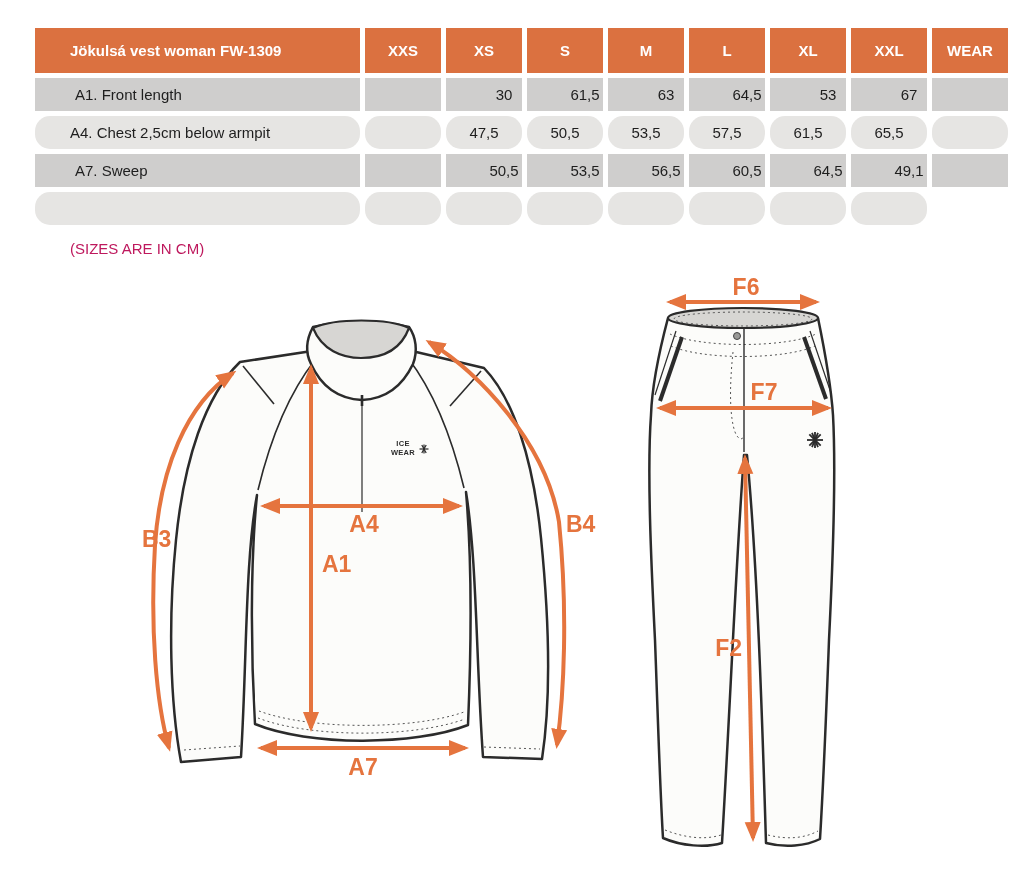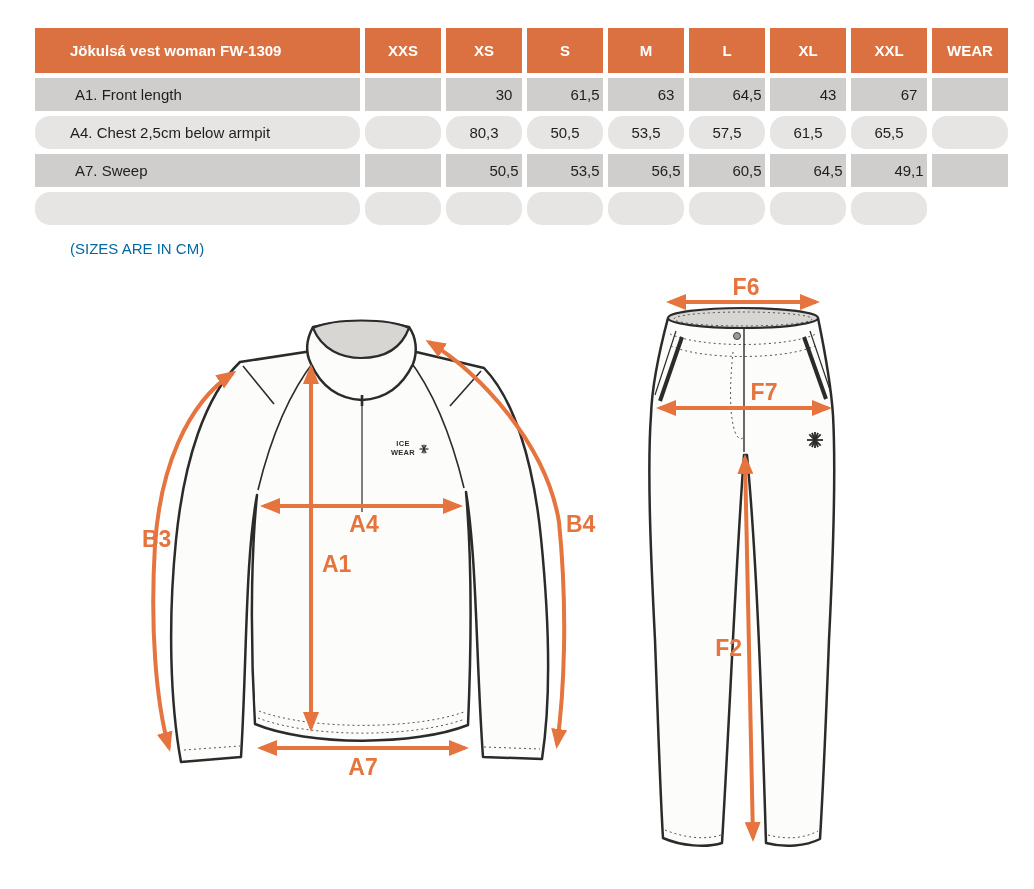--- a/index.html
+++ b/index.html
@@ -9,21 +9,21 @@
   .tbl{position:absolute;left:35px;top:28px;width:973px;
        display:grid;grid-template-columns:325px repeat(8,1fr);
        grid-auto-rows:33px;grid-template-rows:45px 33px 33px 33px 33px;gap:5px;}
   .cell{display:flex;align-items:center;justify-content:center;
         font-size:15px;color:#1e1e1e;}
   .hcell{background:#DB7140;color:#fff;font-weight:bold;font-size:15px;}
   .labelcell{justify-content:flex-start;padding-left:35px;box-sizing:border-box;}
   .rowA{background:#CFCECD;padding-left:40px;}
   .rowB{background:#E6E5E3;border-radius:15px;}
   
-  .note{position:absolute;left:70px;top:240px;font-size:15px;color:#0369a1;}
+  .note{position:absolute;left:70px;top:240px;font-size:15px;color:#be185d;}
   
   .diagrams{position:absolute;left:0;top:270px;width:1034px;height:619px;}
   svg text.meas{font-family:"Liberation Sans",sans-serif;font-size:23px;
                 font-weight:bold;fill:#E5743E;}
   svg text.logo{font-family:"Liberation Sans",sans-serif;font-size:7.5px;
                 font-weight:bold;fill:#2b2b2b;letter-spacing:.3px;}
   .outline{fill:#FCFCFA;stroke:#2b2b2b;stroke-width:2.5;stroke-linejoin:round;}
   .seam{fill:none;stroke:#2b2b2b;stroke-width:1.6;}
   .stitch{fill:none;stroke:#555;stroke-width:1;stroke-dasharray:2,3;}
   .arrow{fill:none;stroke:#E5743E;stroke-width:4;}
@@ -45,27 +45,27 @@
     <div class="cell hcell">XL</div>
     <div class="cell hcell">XXL</div>
     <div class="cell hcell">WEAR</div>
 
     <div class="cell rowA labelcell">A1. Front length</div>
     <div class="cell rowA"></div>
     <div class="cell rowA">30</div>
     <div class="cell rowA">61,5</div>
     <div class="cell rowA">63</div>
     <div class="cell rowA">64,5</div>
-    <div class="cell rowA">43</div>
+    <div class="cell rowA">53</div>
     <div class="cell rowA">67</div>
     <div class="cell rowA"></div>
 
     <div class="cell rowB labelcell">A4. Chest 2,5cm below armpit</div>
     <div class="cell rowB"></div>
-    <div class="cell rowB">80,3</div>
+    <div class="cell rowB">47,5</div>
     <div class="cell rowB">50,5</div>
     <div class="cell rowB">53,5</div>
     <div class="cell rowB">57,5</div>
     <div class="cell rowB">61,5</div>
     <div class="cell rowB">65,5</div>
     <div class="cell rowB"></div>
 
     <div class="cell rowA labelcell">A7. Sweep</div>
     <div class="cell rowA"></div>
     <div class="cell rowA">50,5</div>

